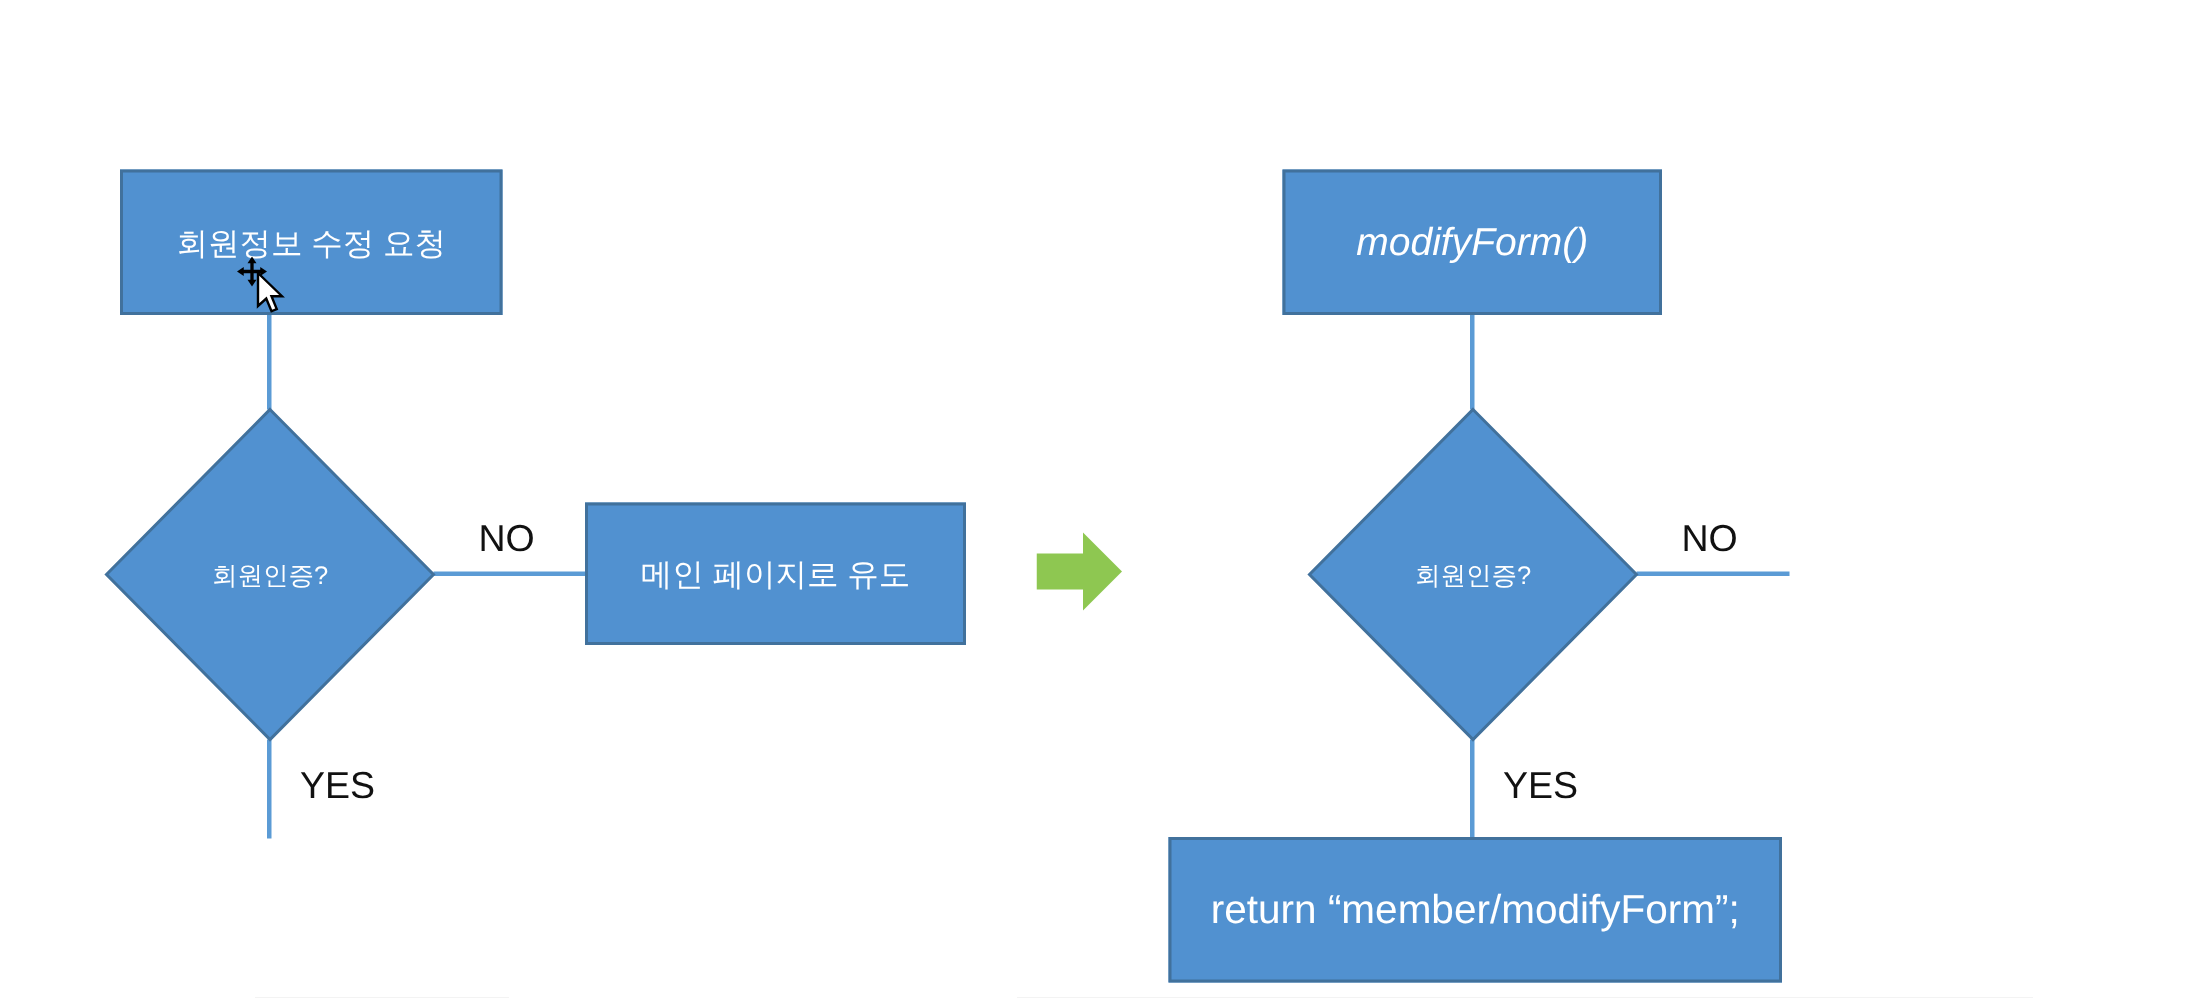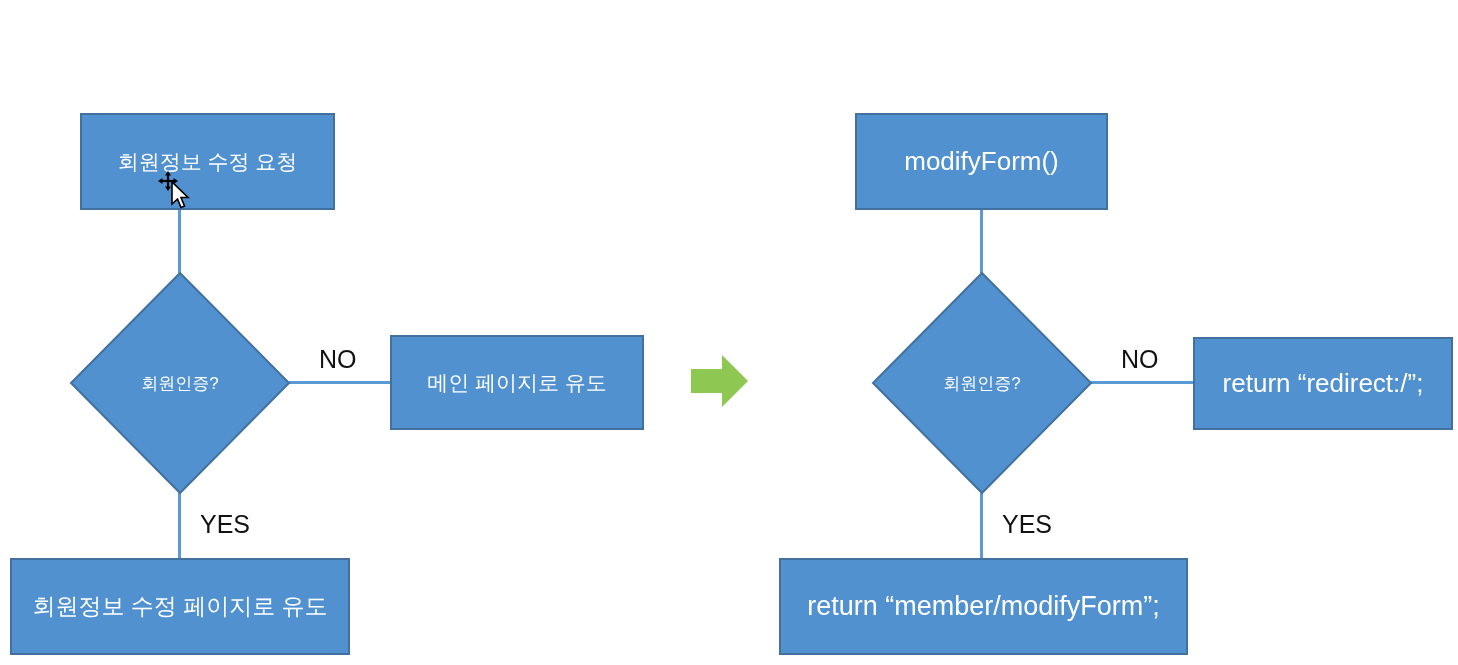--- a/index.html
+++ b/index.html
@@ -70,23 +70,20 @@
   </div>
 
   <div class="edge-label" style="left:319px;top:345px;">NO</div>
 
   <div class="box kr" style="left:390px;top:335px;width:254px;height:95px;">
     <span>메인 페이지로 유도</span>
   </div>
 
   <div class="edge-label" style="left:200px;top:510px;">YES</div>
 
-  <div class="box kr-lg" style="left:10px;top:558px;width:340px;height:97px;">
-    <span>회원정보 수정 페이지로 유도</span>
-  </div>
 
   <svg class="cursor-icon" style="left:158px;top:171px;" width="38" height="42" viewBox="0 0 38 42">
     <g stroke="#000" stroke-width="2.2">
       <line x1="10" y1="3.5" x2="10" y2="16.5"></line>
       <line x1="3.5" y1="10" x2="16.5" y2="10"></line>
     </g>
     <g fill="#000">
       <polygon points="10,0 13,4.5 7,4.5"></polygon>
       <polygon points="10,20 13,15.5 7,15.5"></polygon>
       <polygon points="0,10 4.5,7 4.5,13"></polygon>
@@ -96,36 +93,33 @@
   </svg>
 
   <svg class="green-arrow" style="left:691px;top:353px;" width="58" height="56" viewBox="0 0 58 56">
     <polygon points="0,16 31,16 31,2 57,28 31,54 31,40 0,40"></polygon>
   </svg>
 
   <div class="line" style="left:980px;top:209px;width:3px;height:64px;"></div>
   <div class="line" style="left:1091px;top:381px;width:102px;height:3px;"></div>
   <div class="line" style="left:980px;top:493px;width:3px;height:66px;"></div>
 
-  <div class="box code" style="left:855px;top:113px;width:253px;height:97px;">
+  <div class="box code" style="left:855px;top:113px;width:253px;height:97px;font-style:italic;">
     <span>modifyForm()</span>
   </div>
 
   <div class="diamond-wrap" style="left:871px;top:271px;">
     <svg viewBox="0 0 222 224">
       <polygon points="111,2 220,112 111,222 2,112"></polygon>
     </svg>
     <div class="diamond-label">회원인증?</div>
   </div>
 
   <div class="edge-label" style="left:1121px;top:345px;">NO</div>
 
-  <div class="box code" style="left:1193px;top:337px;width:260px;height:93px;">
-    <span>return “redirect:/”;</span>
-  </div>
 
   <div class="edge-label" style="left:1002px;top:510px;">YES</div>
 
   <div class="box code-lg" style="left:779px;top:558px;width:409px;height:97px;">
     <span>return “member/modifyForm”;</span>
   </div>
 
 </div>
 
 </body></html>

